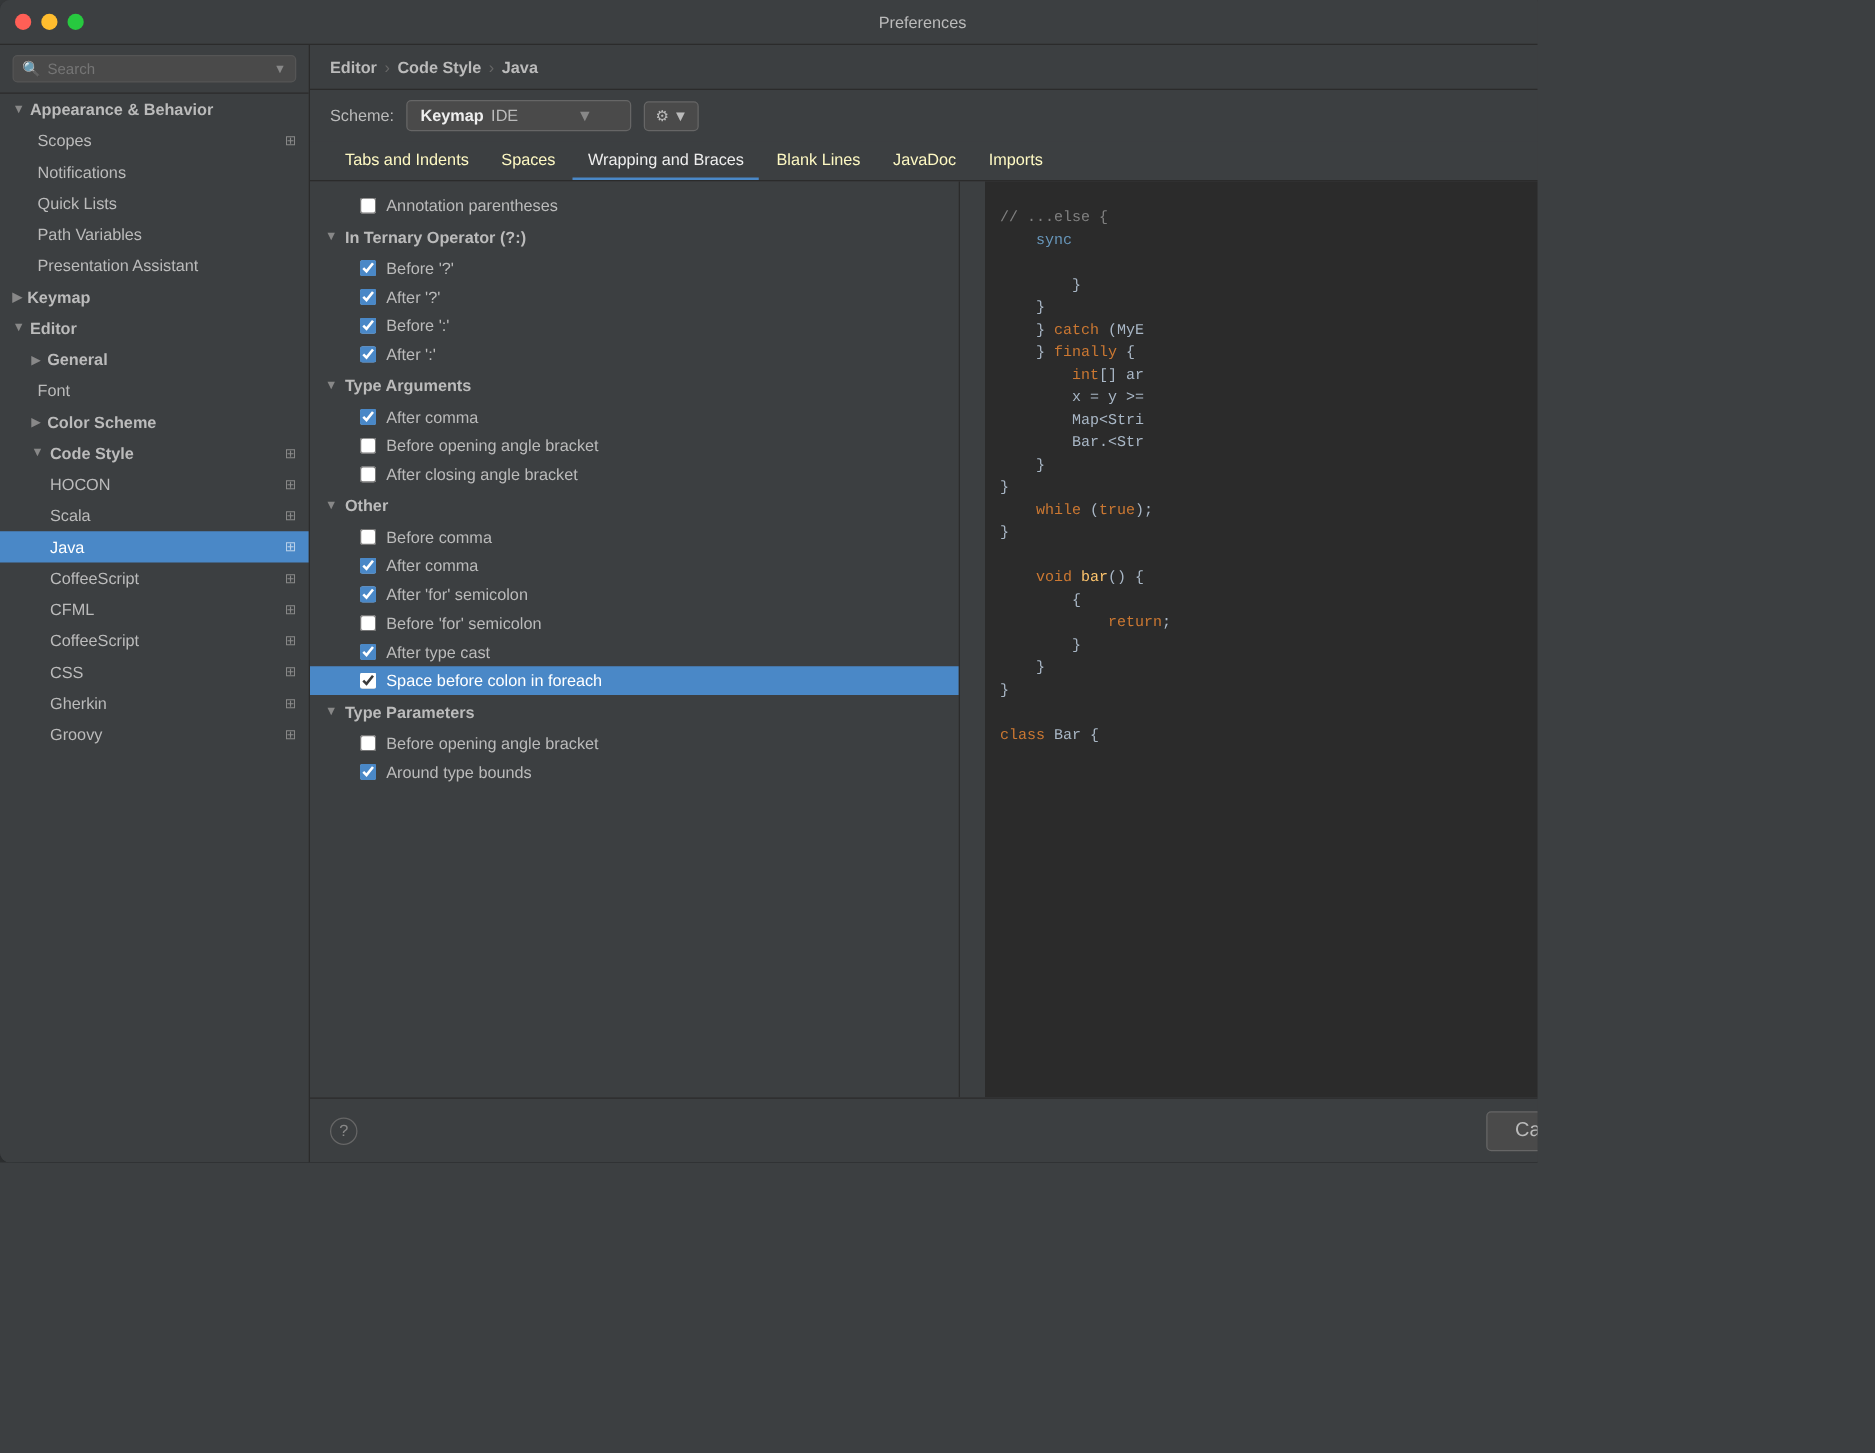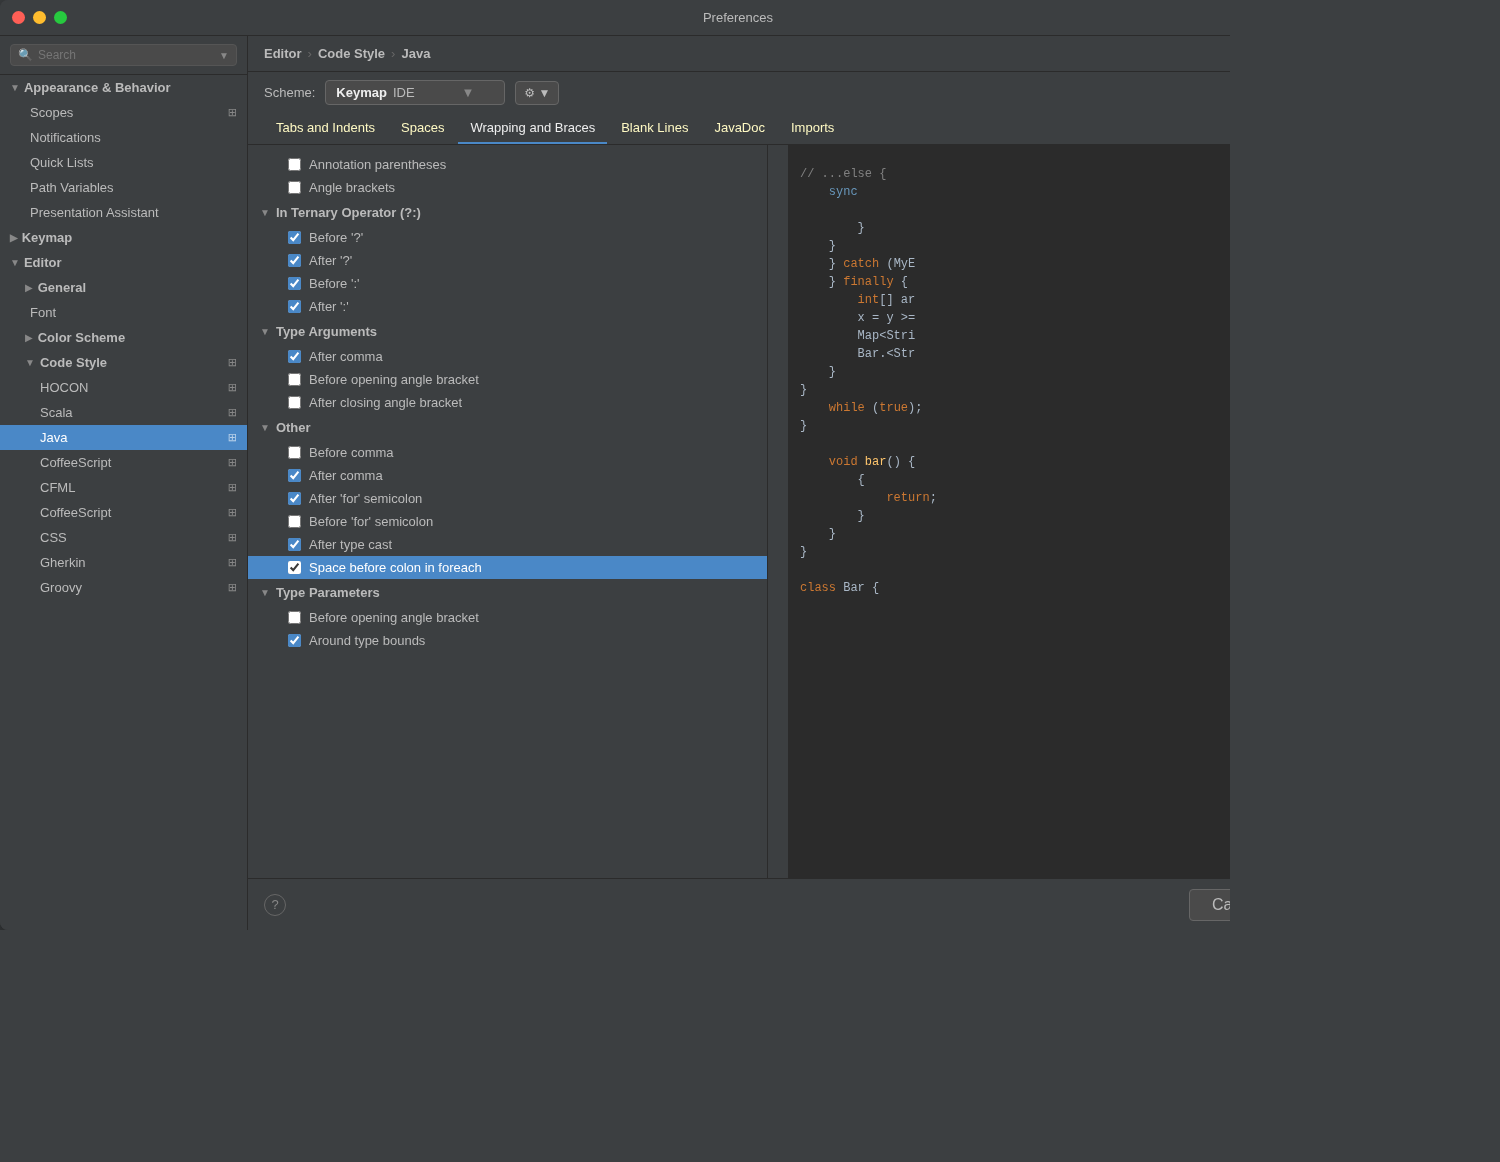--- a/index.html
+++ b/index.html
@@ -455,24 +455,20 @@
         <div style="margin-left:auto; color:#888; cursor:pointer;">⋮</div>
       </div>
 
       <div class="content-area">
 
         <div class="settings-panel">
 
           <div class="check-row">
             <input type="checkbox" style="">
             <span>Annotation parentheses</span>
-          </div>
-          <div class="check-row">
-            <input type="checkbox" style="">
-            <span>Angle brackets</span>
           </div>
 
           <div class="section-header-row">
             <span class="section-triangle">▼</span>
             <span class="section-title">In Ternary Operator (?:)</span>
           </div>
           <div class="check-row">
             <input type="checkbox" checked="" style="">
             <span>Before '?'</span>
           </div>

